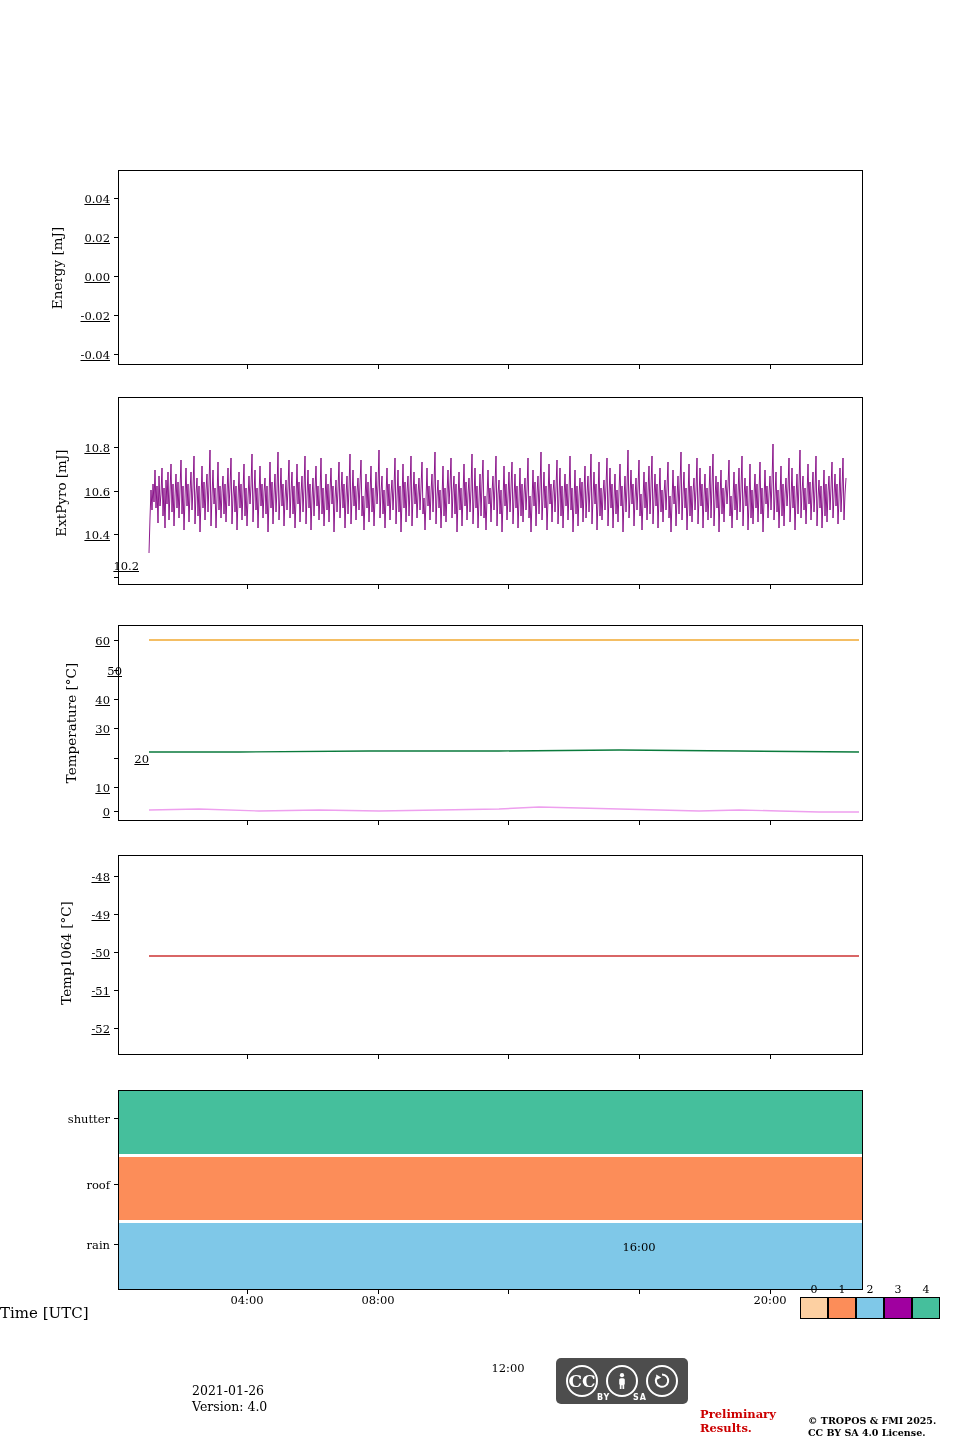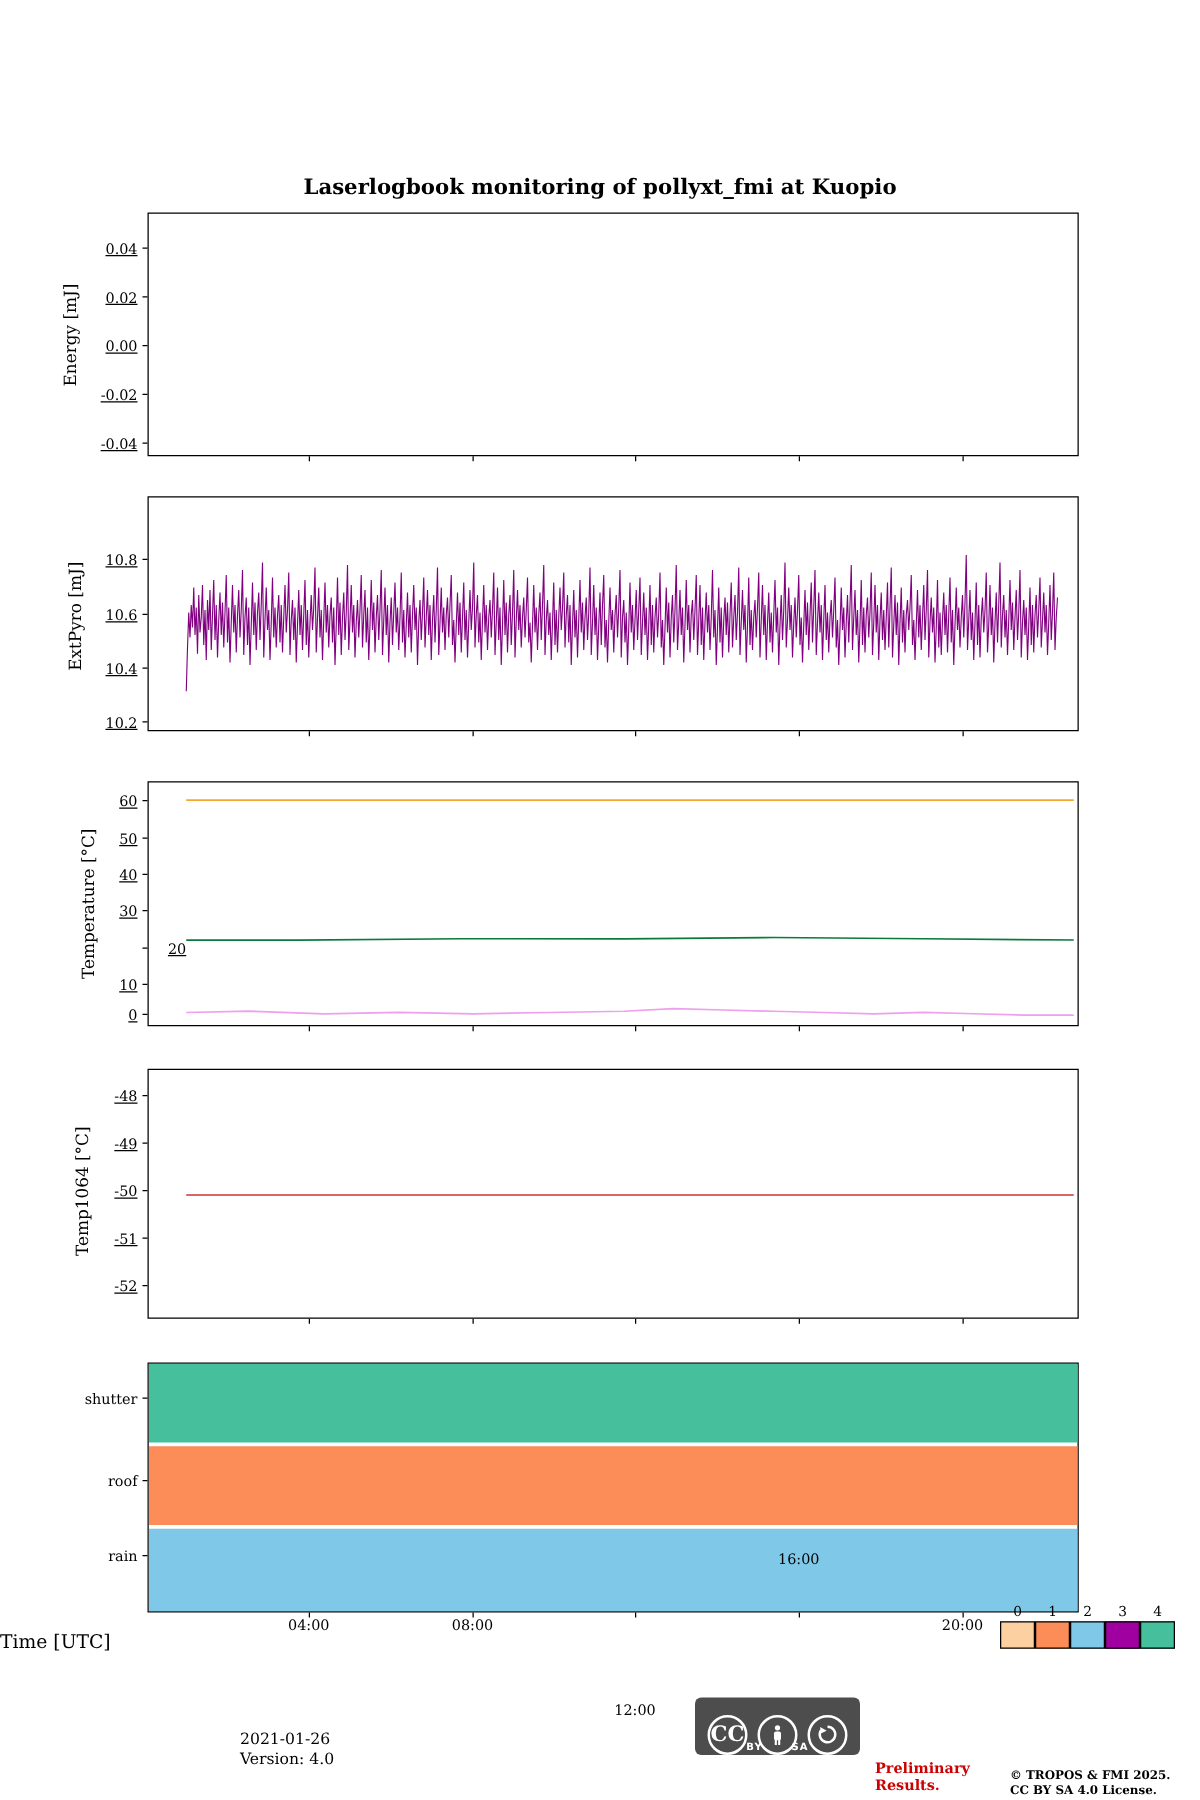--- a/index.html
+++ b/index.html
@@ -128,21 +128,21 @@
     line-height: 16px;
     white-space: pre;
   }
   .cc-badge {
     position: absolute;
     background: #4d4d4d;
     border-radius: 5px;
     width: 132px;
     height: 46px;
     display: flex;
-    align-items: flex-end;
+    align-items: center;
     justify-content: space-around;
     box-sizing: border-box;
     padding: 0 6px;
   }
   .cc-circle {
     width: 32px;
     height: 32px;
     border-radius: 50%;
     border: 2.5px solid #ffffff;
     color: #ffffff;
@@ -181,21 +181,20 @@
     white-space: pre;
     font-family: "DejaVu Serif", "Liberation Serif", serif;
   }
   svg { display: block; }
 </style>
 </head>
 <body>
 
 <div id="figure">
 
-  <div class="title">Laserlogbook monitoring of pollyxt_fmi at Kuopio</div>
 
   <div class="axes" style="left:118px; top:170px; width:745px; height:195px;">
   </div>
   <div class="ylabel" style="left:-43px; top:260px; width:200px; transform:rotate(-90deg);">Energy [mJ]</div>
   <div>
     <div class="ytick" style="top:192px; width:110px; left:0px;">0.04</div>
     <div class="ytick" style="top:231px; width:110px; left:0px;">0.02</div>
     <div class="ytick" style="top:270px; width:110px; left:0px;">0.00</div>
     <div class="ytick" style="top:309px; width:110px; left:0px;">-0.02</div>
     <div class="ytick" style="top:348px; width:110px; left:0px;">-0.04</div>
@@ -218,21 +217,21 @@
       <polyline fill="none" stroke="#800080" stroke-width="0.9" points="
 30,155 31,120 32,92 33,112 34,86 35,104 36,72 37,110 38,88 39,125 40,78 41,108 42,96 43,70 44,118 45,90 46,130 47,82 48,106 49,74 50,122 51,94 52,66 53,114 54,86 55,128 56,98 57,76 58,110 59,84 60,120 61,92 62,62 63,116 64,88 65,132 66,100 67,70 68,108 69,86 70,124 71,94 72,74 73,112 74,90 75,58 76,126 77,96 78,80 79,118 80,88 81,134 82,102 83,68 84,110 85,84 86,122 87,92 88,76 89,114 90,86 91,52 92,128 93,98 94,72 95,106 96,90 97,130 98,100 99,64 100,112 101,88 102,120 103,94 104,78 105,116 106,86 107,124 108,96 109,70 110,108 111,90 112,60 113,126 114,98 115,82 116,114 117,88 118,132 119,102 120,74 121,110 122,86 123,122 124,94 125,66 126,118 127,90 128,128 129,100 130,78 131,106 132,88 133,56 134,124 135,96 136,72 137,112 138,90 139,130 140,98 141,68 142,108 143,86 144,120 145,94 146,80 147,116 148,88 149,134 150,102 151,64 152,110 153,84 154,126 155,96 156,76 157,114 158,92 159,54 160,122 161,98 162,70 163,108 164,86 165,128 166,100 167,82 168,112 169,90 170,62 171,120 172,94 173,74 174,116 175,88 176,130 177,102 178,66 179,106 180,84 181,124 182,96 183,78 184,114 185,90 186,58 187,126 188,98 189,72 190,110 191,86 192,132 193,100 194,80 195,118 196,92 197,68 198,108 199,88 200,122 201,96 202,60 203,116 204,90 205,128 206,102 207,76 208,112 209,86 210,124 211,94 212,70 213,106 214,88 215,134 216,100 217,82 218,114 219,92 220,64 221,120 222,96 223,74 224,110 225,86 226,130 227,98 228,78 229,116 230,90 231,56 232,126 233,100 234,72 235,108 236,88 237,122 238,94 239,80 240,112 241,86 242,62 243,118 244,98 245,132 246,102 247,76 248,110 249,84 250,124 251,96 252,68 253,114 254,90 255,128 256,100 257,74 258,106 259,88 260,52 261,120 262,94 263,78 264,116 265,92 266,130 267,98 268,70 269,108 270,86 271,122 272,96 273,82 274,112 275,90 276,60 277,126 278,100 279,72 280,114 281,88 282,134 283,102 284,66 285,110 286,84 287,124 288,94 289,78 290,118 291,92 292,58 293,128 294,98 295,74 296,106 297,86 298,120 299,96 300,80 301,112 302,90 303,64 304,116 305,100 306,132 307,102 308,70 309,108 310,88 311,122 312,94 313,76 314,114 315,86 316,54 317,126 318,98 319,82 320,110 321,92 322,130 323,100 324,68 325,118 326,90 327,124 328,96 329,72 330,106 331,88 332,60 333,120 334,94 335,78 336,116 337,86 338,134 339,102 340,74 341,112 342,90 343,128 344,98 345,66 346,108 347,84 348,122 349,96 350,80 351,114 352,92 353,56 354,126 355,100 356,70 357,110 358,88 359,130 360,102 361,76 362,118 363,86 364,62 365,120 366,98 367,132 368,100 369,72 370,106 371,90 372,124 373,94 374,78 375,112 376,88 377,58 378,128 379,96 380,82 381,116 382,92 383,134 384,104 385,68 386,108 387,86 388,122 389,98 390,74 391,114 392,90 393,64 394,126 395,100 396,76 397,110 398,88 399,130 400,102 401,70 402,118 403,86 404,124 405,96 406,80 407,112 408,92 409,60 410,120 411,98 412,134 413,104 414,72 415,108 416,84 417,128 418,96 419,78 420,116 421,90 422,54 423,122 424,100 425,74 426,110 427,88 428,132 429,102 430,66 431,106 432,86 433,124 434,94 435,82 436,114 437,90 438,62 439,126 440,98 441,70 442,118 443,88 444,130 445,100 446,76 447,108 448,86 449,122 450,96 451,58 452,112 453,90 454,134 455,104 456,72 457,116 458,88 459,128 460,98 461,80 462,110 463,84 464,124 465,94 466,68 467,120 468,96 469,78 470,114 471,92 472,56 473,126 474,100 475,74 476,106 477,86 478,132 479,102 480,64 481,118 482,90 483,122 484,96 485,82 486,112 487,88 488,60 489,128 490,98 491,70 492,110 493,86 494,130 495,100 496,76 497,116 498,92 499,124 500,94 501,66 502,108 503,88 504,134 505,102 506,78 507,114 508,90 509,52 510,120 511,98 512,72 513,106 514,86 515,128 516,100 517,80 518,112 519,90 520,62 521,118 522,96 523,132 524,102 525,74 526,110 527,84 528,122 529,94 530,68 531,116 532,88 533,58 534,126 535,100 536,76 537,108 538,86 539,130 540,98 541,70 542,114 543,92 544,124 545,96 546,82 547,112 548,90 549,64 550,120 551,98 552,134 553,104 554,72 555,106 556,88 557,128 558,100 559,78 560,116 561,86 562,54 563,122 564,96 565,74 566,110 567,90 568,132 569,102 570,66 571,118 572,88 573,124 574,94 575,80 576,112 577,92 578,60 579,126 580,100 581,70 582,108 583,86 584,130 585,98 586,76 587,114 588,90 589,122 590,96 591,68 592,120 593,88 594,56 595,128 596,102 597,78 598,110 599,84 600,134 601,100 602,72 603,116 604,90 605,124 606,94 607,82 608,106 609,88 610,62 611,118 612,98 613,130 614,102 615,74 616,112 617,86 618,122 619,96 620,70 621,114 622,90 623,58 624,128 625,100 626,80 627,108 628,88 629,132 630,104 631,66 632,120 633,92 634,126 635,98 636,76 637,110 638,86 639,124 640,94 641,64 642,116 643,90 644,134 645,102 646,72 647,106 648,88 649,120 650,96 651,78 652,112 653,84 654,46 655,122 656,98 657,74 658,114 659,92 660,130 661,100 662,68 663,118 664,86 665,128 666,96 667,80 668,108 669,90 670,60 671,124 672,102 673,70 674,110 675,88 676,132 677,100 678,76 679,116 680,86 681,52 682,120 683,94 684,78 685,112 686,90 687,126 688,98 689,66 690,106 691,84 692,122 693,96 694,74 695,114 696,92 697,58 698,128 699,100 700,82 701,110 702,88 703,130 704,102 705,72 706,118 707,86 708,124 709,94 710,78 711,112 712,90 713,64 714,120 715,98 716,76 717,108 718,86 719,126 720,100 721,70 722,114 723,92 724,60 725,122 726,96 727,80
       "></polyline>
     </svg>
   </div>
   <div class="ylabel" style="left:-39px; top:485px; width:200px; transform:rotate(-90deg);">ExtPyro [mJ]</div>
   <div>
     <div class="ytick" style="top:441px; width:110px; left:0px;">10.8</div>
     <div class="ytick" style="top:485px; width:110px; left:0px;">10.6</div>
     <div class="ytick" style="top:528px; width:110px; left:0px;">10.4</div>
-    <div class="ytick" style="top:571px; width:110px; left:0px;">10.2</div>
+    <div class="ytick" style="top:559px; width:110px; left:0px;padding-left:29px;">10.2</div>
     <div class="tickmark-y" style="left:114px; top:447px;"></div>
     <div class="tickmark-y" style="left:114px; top:491px;"></div>
     <div class="tickmark-y" style="left:114px; top:534px;"></div>
     <div class="tickmark-y" style="left:114px; top:577px;"></div>
   </div>
   <div>
     <div class="tickmark-x" style="left:247px; top:585px;"></div>
     <div class="tickmark-x" style="left:378px; top:585px;"></div>
     <div class="tickmark-x" style="left:508px; top:585px;"></div>
     <div class="tickmark-x" style="left:639px; top:585px;"></div>
@@ -245,21 +244,21 @@
       <polyline fill="none" stroke="#f0a830" stroke-width="1.4" points="30,14 740,14"></polyline>
 
       <polyline fill="none" stroke="#0a7a3c" stroke-width="1.4" points="30,126 120,126 250,125 380,125 500,124 620,125 740,126"></polyline>
 
       <polyline fill="none" stroke="#ee9fee" stroke-width="1.4" points="30,184 80,183 140,185 200,184 260,185 320,184 380,183 420,181 460,182 500,183 540,184 580,185 620,184 660,185 700,186 740,186"></polyline>
     </svg>
   </div>
   <div class="ylabel" style="left:-34px; top:715px; width:210px; transform:rotate(-90deg);">Temperature [°C]</div>
   <div>
     <div class="ytick" style="top:634px; width:110px; left:0px;">60</div>
-    <div class="ytick" style="top:664px; width:110px; left:0px;">50</div>
+    <div class="ytick" style="top:664px; width:110px; left:12px;">50</div>
     <div class="ytick" style="top:693px; width:110px; left:0px;">40</div>
     <div class="ytick" style="top:722px; width:110px; left:0px;">30</div>
     <div class="ytick" style="top:752px; width:110px; left:0px;margin-left:39px;">20</div>
     <div class="ytick" style="top:781px; width:110px; left:0px;">10</div>
     <div class="ytick" style="top:805px; width:110px; left:0px;">0</div>
     <div class="tickmark-y" style="left:114px; top:640px;"></div>
     <div class="tickmark-y" style="left:114px; top:670px;"></div>
     <div class="tickmark-y" style="left:114px; top:699px;"></div>
     <div class="tickmark-y" style="left:114px; top:728px;"></div>
     <div class="tickmark-y" style="left:114px; top:758px;"></div>

